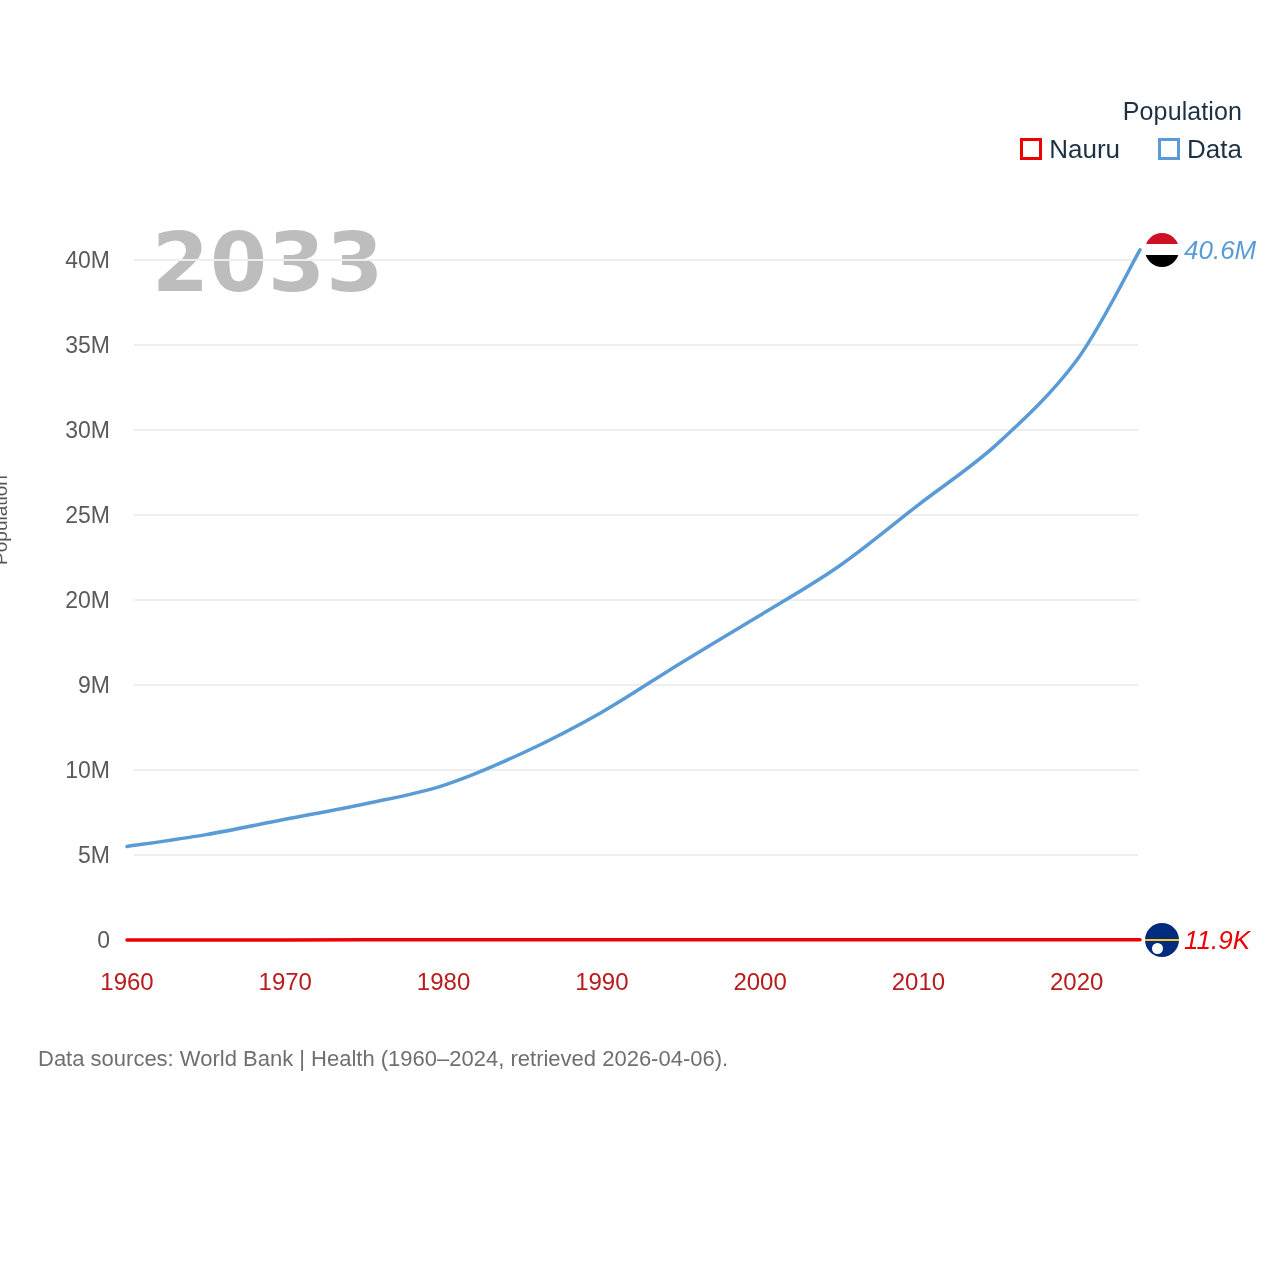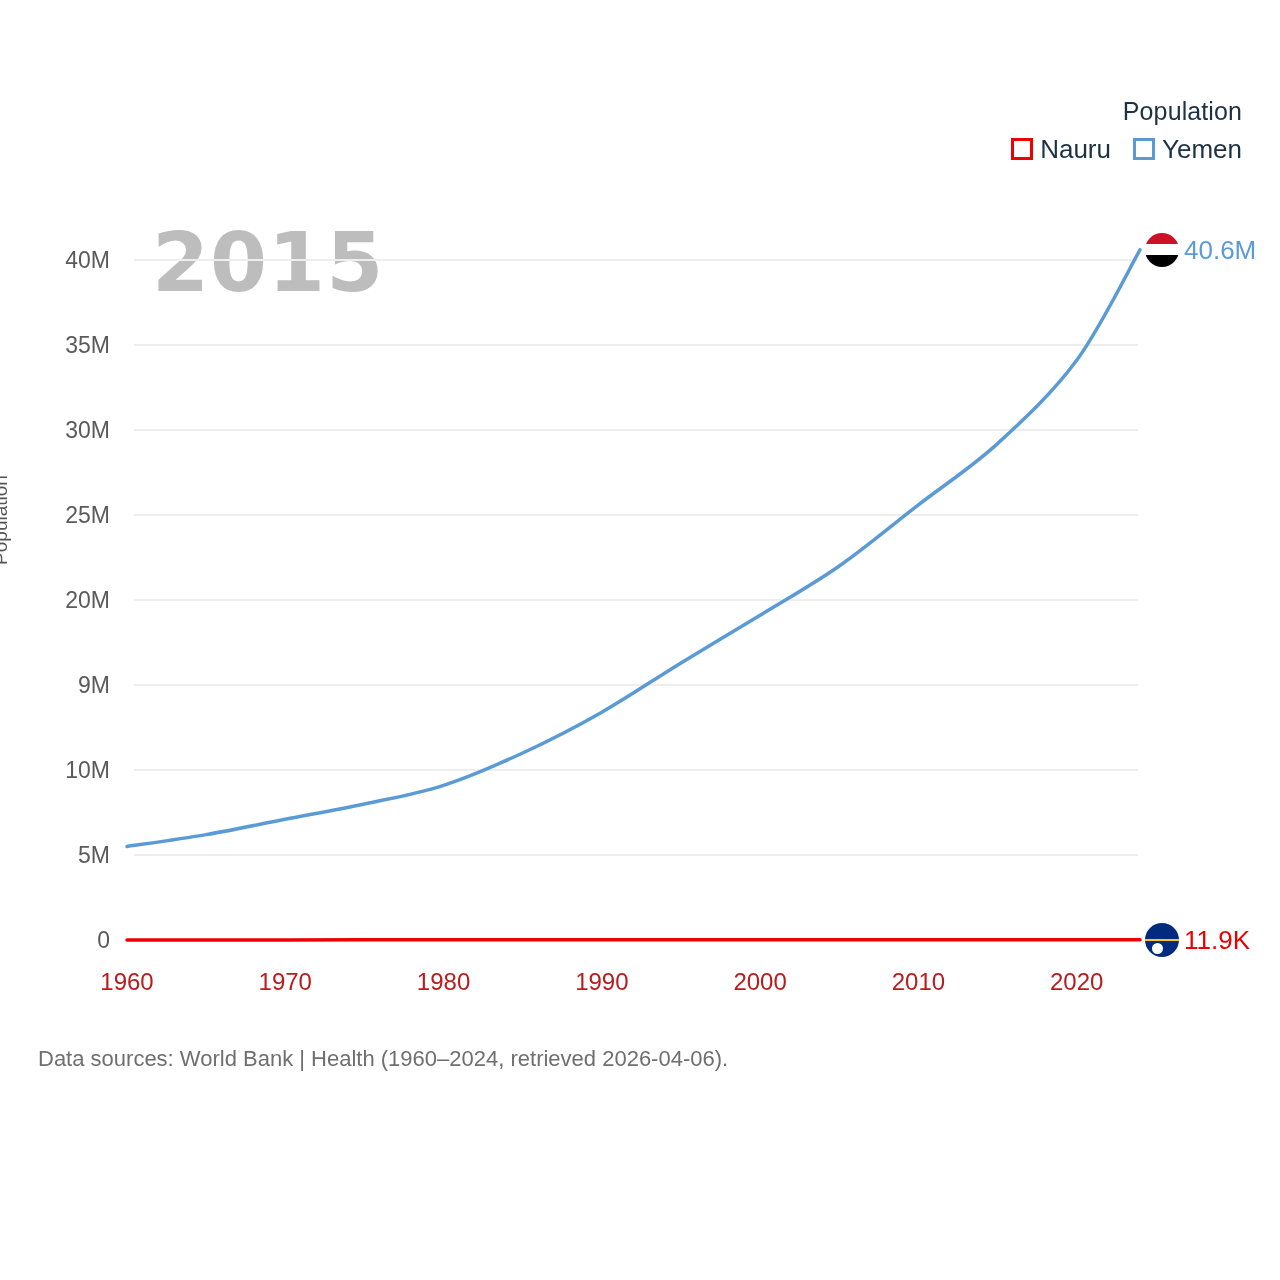--- a/index.html
+++ b/index.html
@@ -35,21 +35,21 @@
     color: #1c3144;
     line-height: 1.1;
     margin-bottom: 10px;
     letter-spacing: 0.1px;
   }
   .legend-entries {
     display: flex;
     flex-direction: row;
     justify-content: flex-end;
     align-items: center;
-    gap: 22px;
+    gap: 38px;
   }
   .legend-entry {
     display: flex;
     flex-direction: row;
     align-items: center;
     gap: 7px;
   }
   .legend-swatch {
     width: 22px;
     height: 22px;
@@ -114,20 +114,21 @@
   }
 
   
   .endpoint {
     position: absolute;
     display: flex;
     flex-direction: row;
     align-items: center;
     gap: 5px;
     transform: translateY(-50%);
+    font-style: italic;
   }
   .flag {
     width: 34px;
     height: 34px;
     border-radius: 50%;
     overflow: hidden;
     position: relative;
     flex: 0 0 auto;
   }
   .flag-band { position: absolute; left: 0; width: 100%; }
@@ -166,28 +167,28 @@
 
   <div class="legend">
     <div class="legend-title">Population</div>
     <div class="legend-entries">
       <div class="legend-entry">
         <span class="legend-swatch" id="sw0" style="border: 3px solid rgb(238, 0, 0);"></span>
         <span class="legend-label">Nauru</span>
       </div>
       <div class="legend-entry">
         <span class="legend-swatch" id="sw1" style="border: 3px solid rgb(91, 155, 213);"></span>
-        <span class="legend-label">Yemen</span>
+        <span class="legend-label">Data</span>
       </div>
     </div>
   </div>
 
   <div class="plot">
 
-    <div class="watermark-year">2015</div>
+    <div class="watermark-year">2033</div>
 
     <div class="y-axis-title">Population</div>
 
     <svg id="plot-svg" width="1280" height="1280" style="position:absolute;left:0;top:0;">
         <line x1="134" x2="1138" y1="855" y2="855" stroke="#eeeeee" stroke-width="2"></line>
         <line x1="134" x2="1138" y1="770" y2="770" stroke="#eeeeee" stroke-width="2"></line>
         <line x1="134" x2="1138" y1="685" y2="685" stroke="#eeeeee" stroke-width="2"></line>
         <line x1="134" x2="1138" y1="600" y2="600" stroke="#eeeeee" stroke-width="2"></line>
         <line x1="134" x2="1138" y1="515" y2="515" stroke="#eeeeee" stroke-width="2"></line>
         <line x1="134" x2="1138" y1="430" y2="430" stroke="#eeeeee" stroke-width="2"></line>

